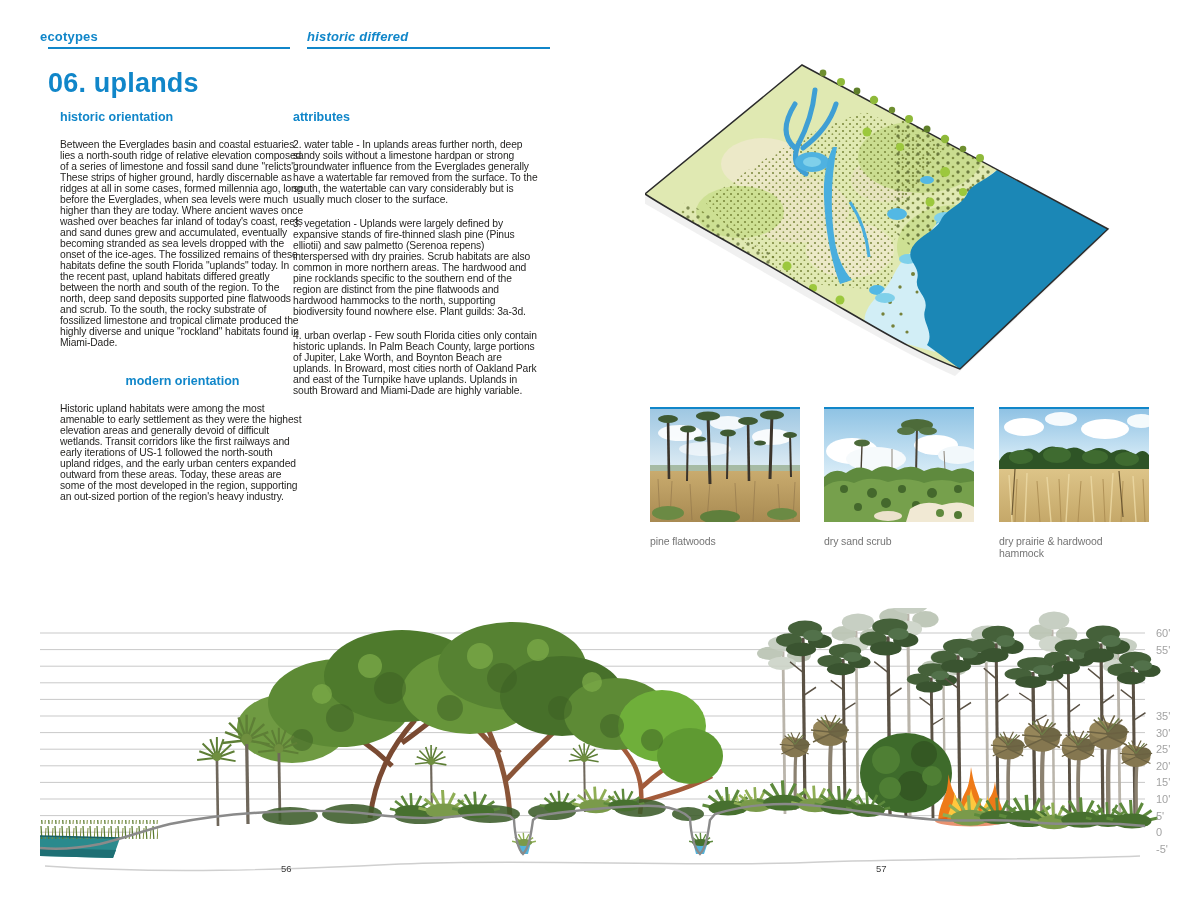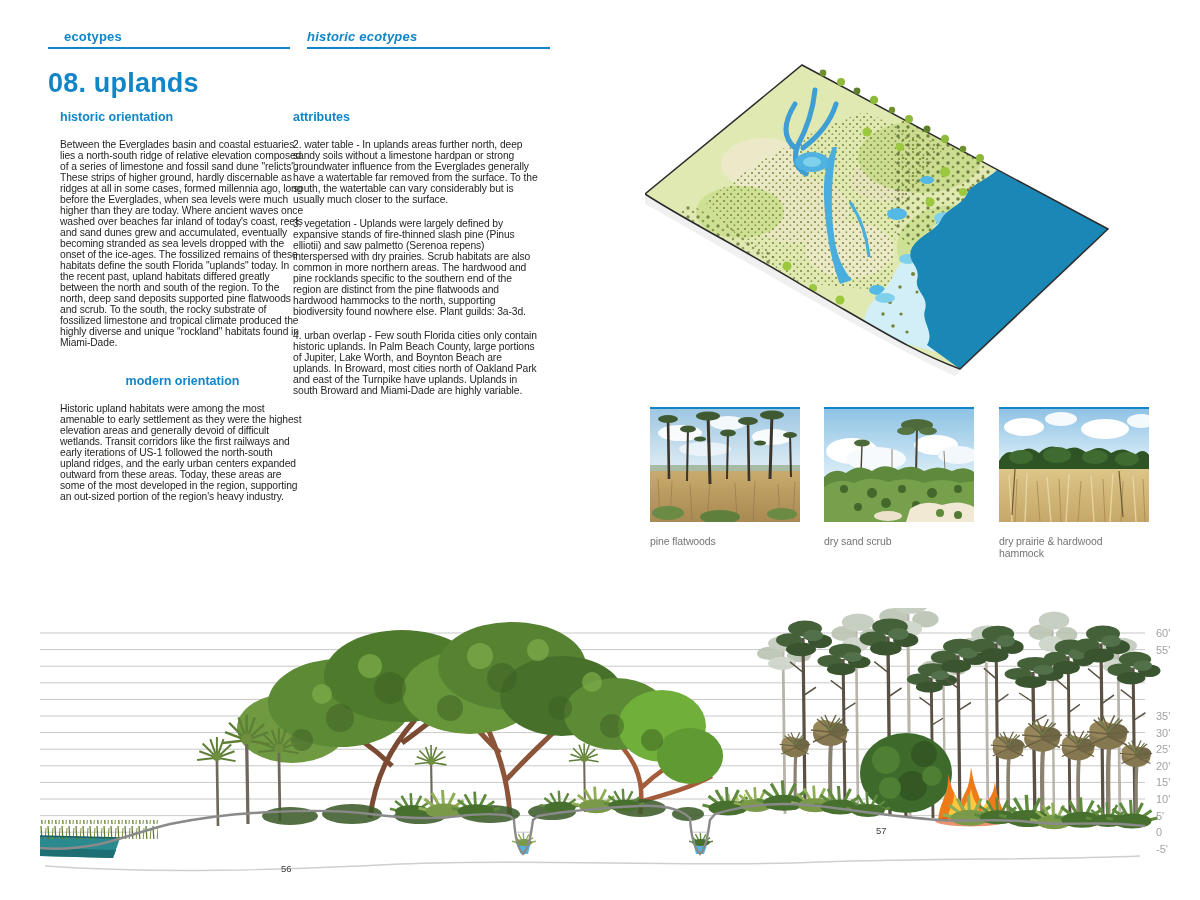--- a/index.html
+++ b/index.html
@@ -16,33 +16,33 @@
   .sec-head{font-size:12.5px;font-weight:bold;color:var(--blue);margin:0 0 15px 0;}
   .sec-head.later{margin-top:26px;text-align:center;}
   .body-text{font-size:10.3px;line-height:11px;letter-spacing:-0.1px;margin:0 0 13px 0;color:#262523;}
   .map-fig{position:absolute;left:645px;top:52px;width:548px;height:340px;}
   .photo{position:absolute;top:407px;width:120px;}
   .photo .frame{width:150px;height:115px;border-top:2px solid var(--blue);}
   .photo .cap{margin-top:11px;font-size:10.5px;color:#757575;letter-spacing:-0.1px;}
   .p1{left:650px;} .p2{left:824px;} .p3{left:999px;}
   .section-fig{position:absolute;left:40px;top:608px;width:1150px;height:272px;}
   .pageno{position:absolute;font-size:9.5px;color:#3f3f3f;}
-  .pn-l{left:281px;top:863px;} .pn-r{left:876px;top:825px;}
+  .pn-l{left:281px;top:863px;} .pn-r{left:876px;top:863px;}
 </style>
 </head>
 <body>
 
 <div class="page">
 
-  <span class="tab" style="left:64px">ecotypes</span>
+  <span class="tab" style="left:40px">ecotypes</span>
   <div class="tab-rule" style="left:48px;width:242px"></div>
-  <span class="tab italic" style="left:307px">historic ecotypes</span>
+  <span class="tab italic" style="left:307px">historic differed</span>
   <div class="tab-rule" style="left:307px;width:243px"></div>
 
-  <div class="doc-title">08. uplands</div>
+  <div class="doc-title">06. uplands</div>
 
   <div class="col col-left">
     <h3 class="sec-head">historic orientation</h3>
     <p class="body-text">Between the Everglades basin and coastal estuaries lies a north-south ridge of relative elevation composed of a series of limestone and fossil sand dune "relicts". These strips of higher ground, hardly discernable as ridges at all in some cases, formed millennia ago, long before the Everglades, when sea levels were much higher than they are today. Where ancient waves once washed over beaches far inland of today's coast, reefs and sand dunes grew and accumulated, eventually becoming stranded as sea levels dropped with the onset of the ice-ages. The fossilized remains of these habitats define the south Florida "uplands" today. In the recent past, upland habitats differed greatly between the north and south of the region. To the north, deep sand deposits supported pine flatwoods and scrub. To the south, the rocky substrate of fossilized limestone and tropical climate produced the highly diverse and unique "rockland" habitats found in Miami-Dade.</p>
     <h3 class="sec-head later">modern orientation</h3>
     <p class="body-text">Historic upland habitats were among the most amenable to early settlement as they were the highest elevation areas and generally devoid of difficult wetlands. Transit corridors like the first railways and early iterations of US-1 followed the north-south upland ridges, and the early urban centers expanded outward from these areas. Today, these areas are some of the most developed in the region, supporting an out-sized portion of the region's heavy industry.</p>
   </div>
 
   <div class="col col-mid">
     <h3 class="sec-head">attributes</h3>

